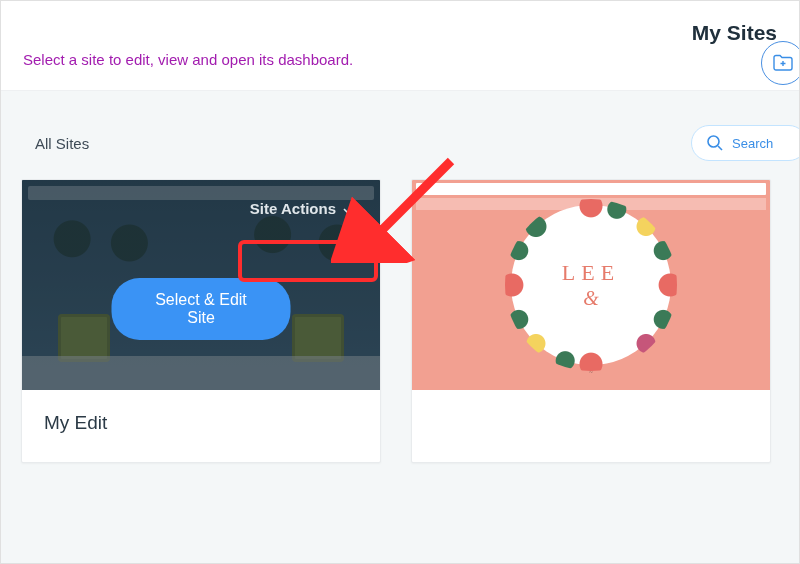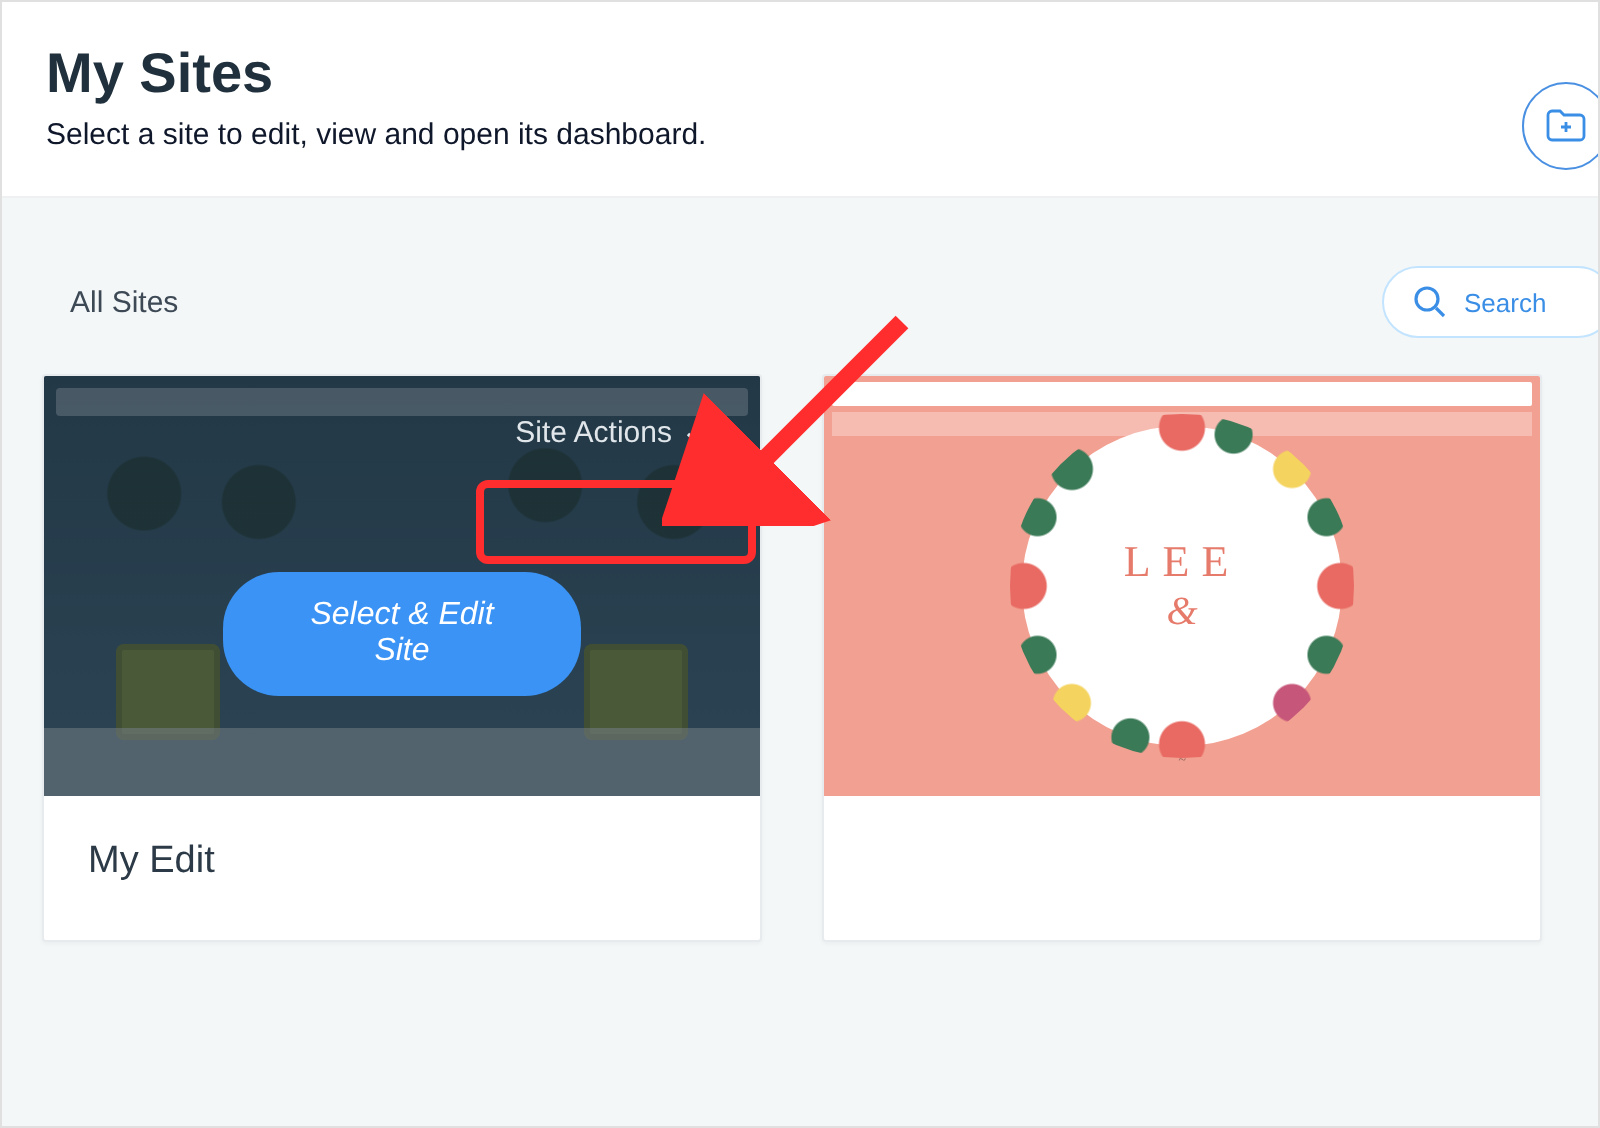--- a/index.html
+++ b/index.html
@@ -12,28 +12,29 @@
       position: relative;
       border: 1px solid #e0e0e0;
     }
     .header {
       background: #fff;
       padding: 20px 22px 22px;
       position: relative;
       border-bottom: 1px solid #eef0f2;
     }
     .title {
-      font-size: 28px;
+      font-size: 21px;
       font-weight: 700;
       color: #20303c;
       margin-bottom: 6px;
+      text-align: right;
     }
     .subtitle {
       font-size: 15px;
-      color: #0f172a;
+      color: #a21caf;
     }
     .folder-btn {
       position: absolute;
       right: -6px;
       top: 40px;
       width: 44px;
       height: 44px;
       border: 1.5px solid #4a90e2;
       border-radius: 50%;
       background: #fff;
@@ -114,28 +115,28 @@
     .bench {
       position:absolute; bottom:0; left:0; right:0; height:34px;
       background: rgba(200,205,208,0.55);
     }
     .overlay { position:absolute; inset:0; background: rgba(22,38,50,0.48); }
     .site-actions {
       position:absolute; top:14px; right:16px;
       color:#e0e6ea; font-size:15px;
       display:flex; align-items:flex-end; gap:6px;
       padding:6px 10px;
+      font-weight:bold;
     }
     .select-btn {
       position:absolute; top:98px; left:50%; transform:translateX(-50%);
       background:#3a93f5; color:#fff;
       border:none; border-radius:28px;
       padding:13px 28px; font-size:16px; font-weight:500;
       cursor:pointer;
-      font-style:italic;
     }
     
     .thumb2 { background:#f2a091; }
     .thumb2 .topbar{
       position:absolute; top:3px; left:4px; right:4px; height:12px;
       background:#fff; border-radius:1px;
       font-size:5px; color:#666; line-height:12px; padding-left:6px;
     }
     .thumb2 .nav{
       position:absolute; top:18px; left:4px; right:4px; height:12px;

